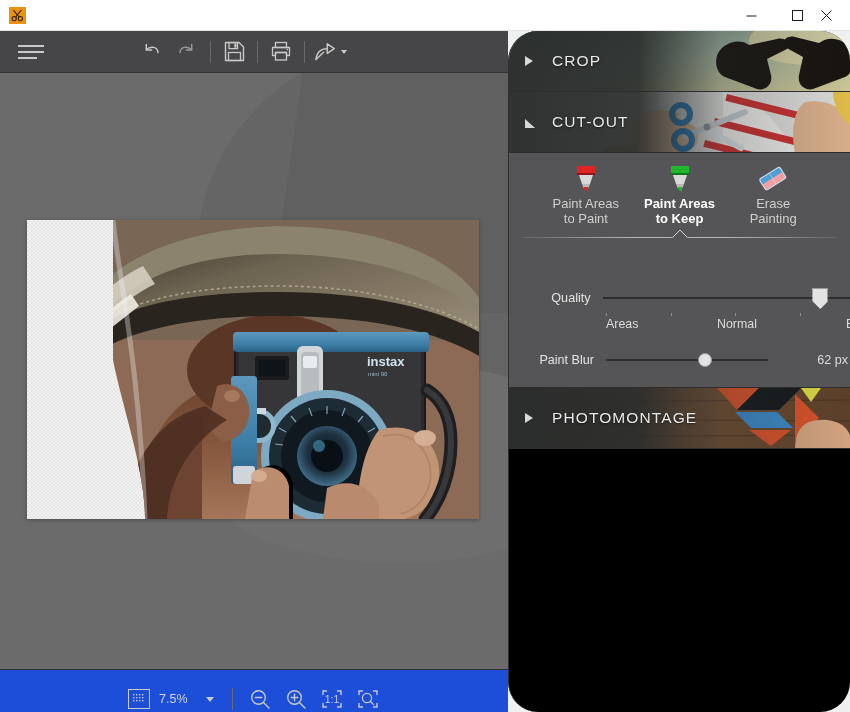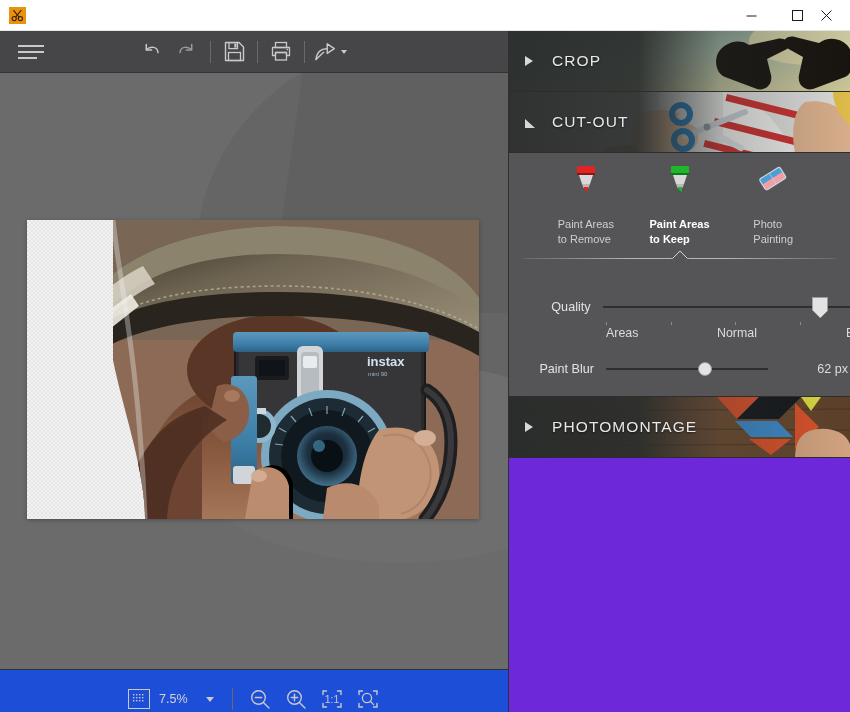--- a/index.html
+++ b/index.html
@@ -159,23 +159,24 @@
   .zbtn {
     width: 36px; height: 34px;
     display: flex; align-items: center; justify-content: center;
     color: #c9c9c9;
   }
 
   
   #panel {
     position: absolute; left: 508px; top: 31px;
     width: 342px; height: 681px;
-    background: #6d28d9;
+    background: #000000;
     overflow: hidden;
     border-left: 1px solid #2f2f31;
+    border-radius: 30px;
   }
   .section-head {
     position: relative;
     height: 61px;
     display: flex; align-items: center;
     overflow: hidden;
     border-bottom: 1px solid #2d2d2f;
   }
   .sh-bg { position: absolute; inset: 0; }
   .sh-veil {
@@ -218,23 +219,23 @@
     display: flex; justify-content: space-between;
     padding: 0 30px;
   }
   .tool {
     width: 96px;
     display: flex; flex-direction: column; align-items: center;
     padding-top: 4px;
   }
   .tool-ico { height: 28px; display: flex; align-items: flex-end; }
   .tool-label {
-    margin-top: 24px;
-    font-size: 11px; line-height: 15px;
-    color: #cfcfcf;
+    margin-top: 3px;
+    font-size: 13px; line-height: 15px;
+    text-align: center; color: #cfcfcf;
   }
   .tool.active .tool-label { color: #ffffff; font-weight: bold; }
   #tool-underline {
     position: relative;
     margin: 11px 14px 0 14px;
     height: 12px;
   }
   #tool-underline .line {
     position: absolute; left: 0; right: 0; top: 0;
     height: 1px;
@@ -644,21 +645,21 @@
           <svg width="32" height="28" viewBox="0 0 32 28">
             <rect x="7" y="1" width="18" height="7" rx="1" fill="#e02424"></rect>
             <rect x="7" y="8" width="18" height="2" fill="#8e1515"></rect>
             <path d="M9 10 H23 L20 19 H12 Z" fill="#d8d8d8"></path>
             <path d="M12 19 H20 L18.5 23 H13.5 Z" fill="#b9b9b9"></path>
             <path d="M14 22 H18 L18 27 L14 24 Z" fill="#e02424"></path>
           </svg>
         </div>
         <div class="tool-label" data-interactable="false">
           <span>Paint Areas</span><br>
-          <span>to Remove</span>
+          <span>to Paint</span>
         </div>
       </div>
 
       <div class="tool active" data-interactable="true">
         <div class="tool-ico" data-interactable="false">
           <svg width="32" height="28" viewBox="0 0 32 28">
             <rect x="7" y="1" width="18" height="7" rx="1" fill="#1fb82b"></rect>
             <rect x="7" y="8" width="18" height="2" fill="#11751a"></rect>
             <path d="M9 10 H23 L20 19 H12 Z" fill="#d8d8d8"></path>
             <path d="M12 19 H20 L18.5 23 H13.5 Z" fill="#b9b9b9"></path>
@@ -676,38 +677,38 @@
           <svg width="32" height="28" viewBox="0 0 32 28">
             <g transform="rotate(-32 16 14)">
               <rect x="4" y="7" width="24" height="9" rx="2" fill="#4a9fd8"></rect>
               <rect x="4" y="13" width="24" height="7" rx="2" fill="#f0a0a4"></rect>
               <rect x="4" y="7" width="24" height="13" rx="2" fill="none" stroke="#cfd7dc" stroke-width="1.2"></rect>
               <line x1="16" y1="7.5" x2="16" y2="19.5" stroke="#cfd7dc" stroke-width="0.9" opacity="0.6"></line>
             </g>
           </svg>
         </div>
         <div class="tool-label" data-interactable="false">
-          <span>Photo</span><br>
+          <span>Erase</span><br>
           <span>Painting</span>
         </div>
       </div>
     </div>
 
     <div id="tool-underline" data-interactable="false">
       <div class="line"></div>
       <svg class="notch-v" width="18" height="10" viewBox="0 0 18 10" data-interactable="false">
         <path d="M1 9 L9 1 L17 9" fill="#555557" stroke="#d0d0d0" stroke-width="1"></path>
         <path d="M0.5 9.5 H17.5" stroke="#555557" stroke-width="1.6"></path>
       </svg>
     </div>
 
     <div id="sliders" data-interactable="false">
 
 
-      <div class="srow" style="margin-top:8px;" data-interactable="true">
+      <div class="srow" style="margin-top:20px;" data-interactable="true">
         <div class="slabel" data-interactable="false">Quality</div>
         <div id="quality-track" data-interactable="true">
           <div class="bar"></div>
           <div class="qknob" id="knob-quality" data-interactable="true" style="left: 88%;"></div>
         </div>
       </div>
       <div id="quality-ticks" data-interactable="false">
           <i data-interactable="false" style="left: 0%;"></i>
           <i data-interactable="false" style="left: 25%;"></i>
           <i data-interactable="false" style="left: 50%;"></i>

